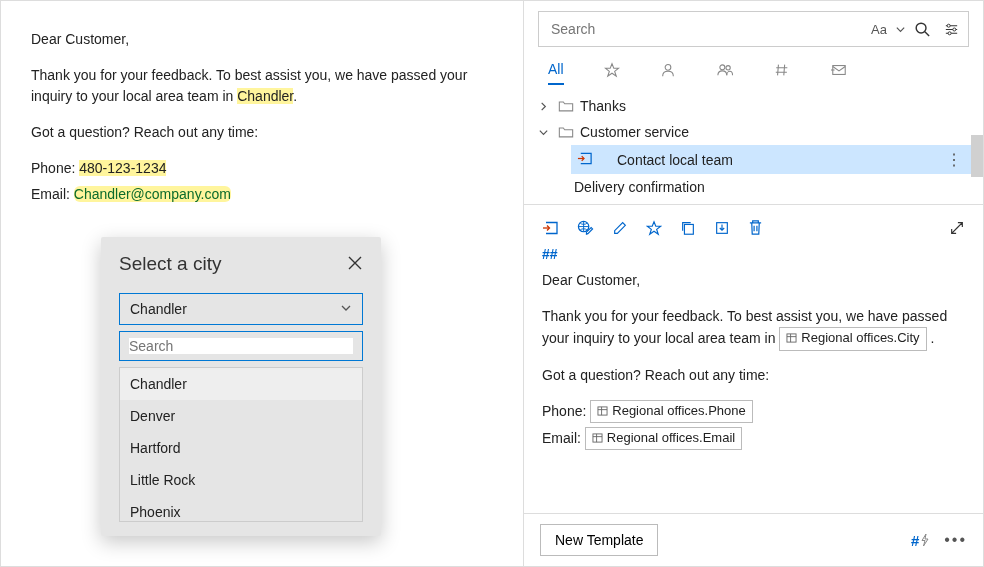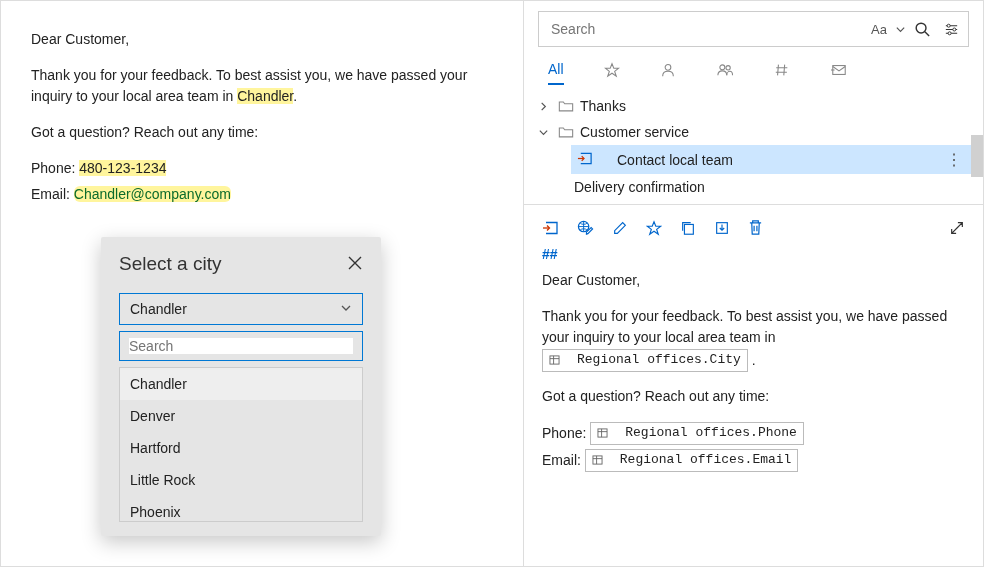--- a/index.html
+++ b/index.html
@@ -35,21 +35,21 @@
 .tree-row.selected .row-badge svg polyline { stroke: #cc3300; }
 .more-dots { margin-left: auto; margin-right: 10px; color: #555; font-size: 16px; letter-spacing: 1px; }
 .chev { width: 14px; display: inline-flex; color: #555; }
 .folder-icon { color: #888; display: inline-flex; }
 .toolbar { display: flex; align-items: center; gap: 18px; border-top: 1px solid #ddd; padding: 14px 18px 10px; }
 .tb-icon { color: #0066cc; cursor: pointer; display: inline-flex; }
 .tb-spacer { flex: 1; }
 .hash-pill { color: #0066cc; font-weight: bold; padding: 0 18px 8px; }
 .preview { padding: 0 18px; line-height: 1.55; font-size: 14px; overflow-y: auto; flex: 1; }
 .preview p { margin-bottom: 14px; }
-.token { border: 1px solid #bbb; padding: 0 6px 1px; font-size: 13px; display: inline-flex; align-items: center; gap: 17px; background: #fff; font-family: Liberation Mono, monospace; }
+.token { border: 1px solid #bbb; padding: 0 6px 1px; font-size: 13px; display: inline-flex; align-items: center; gap: 4px; background: #fff; }
 .token svg { flex-shrink: 0; }
 .footer { border-top: 1px solid #ddd; padding: 10px 16px; display: flex; align-items: center; }
 .new-tmpl { border: 1px solid #bbb; background: #fff; padding: 7px 14px; font-size: 14px; cursor: pointer; font-family: inherit; }
 .footer-right { margin-left: auto; display: flex; align-items: center; gap: 14px; color: #555; }
 .right-scroll-gutter { position: absolute; right: 0; top: 0; bottom: 0; width: 12px; }
 .right-scroll-gutter .thumb-a { position: absolute; top: 50px; height: 42px; right: 0; width: 12px; background: #d0d0d0; }
 .tree-wrap { position: relative; }
 </style>
 </head>
 <body>
@@ -287,14 +287,26 @@
         <span class="token">
             <svg width="11" height="10" viewBox="0 0 12 11">
               <rect x="1" y="1" width="10" height="9" stroke="#666" stroke-width="1" fill="none"></rect>
               <path d="M1 4 H11 M5 1 V10" stroke="#666" stroke-width="1"></path>
             </svg>
             <span>Regional offices.Email</span>
           </span>
       </p>
     </div>
 
+    <div class="footer">
+      <button class="new-tmpl">New Template</button>
+      <div class="footer-right">
+        <span style="color:#0066cc; display:inline-flex; align-items:center;">
+          <span style="font-weight:bold; font-style:italic; font-size:15px;">#</span>
+            <svg width="10" height="14" viewBox="0 0 10 14" style="margin-left:1px;">
+              <path d="M6 1 L2 7.5 L5 7.5 L3.5 13 L8 6 L5 6 Z" stroke="#888" stroke-width="1" fill="none"></path>
+            </svg>
+        </span>
+        <span style="font-size:16px; letter-spacing:2px;">•••</span>
+      </div>
+    </div>
   </div>
 </div>
 
 </body></html>

